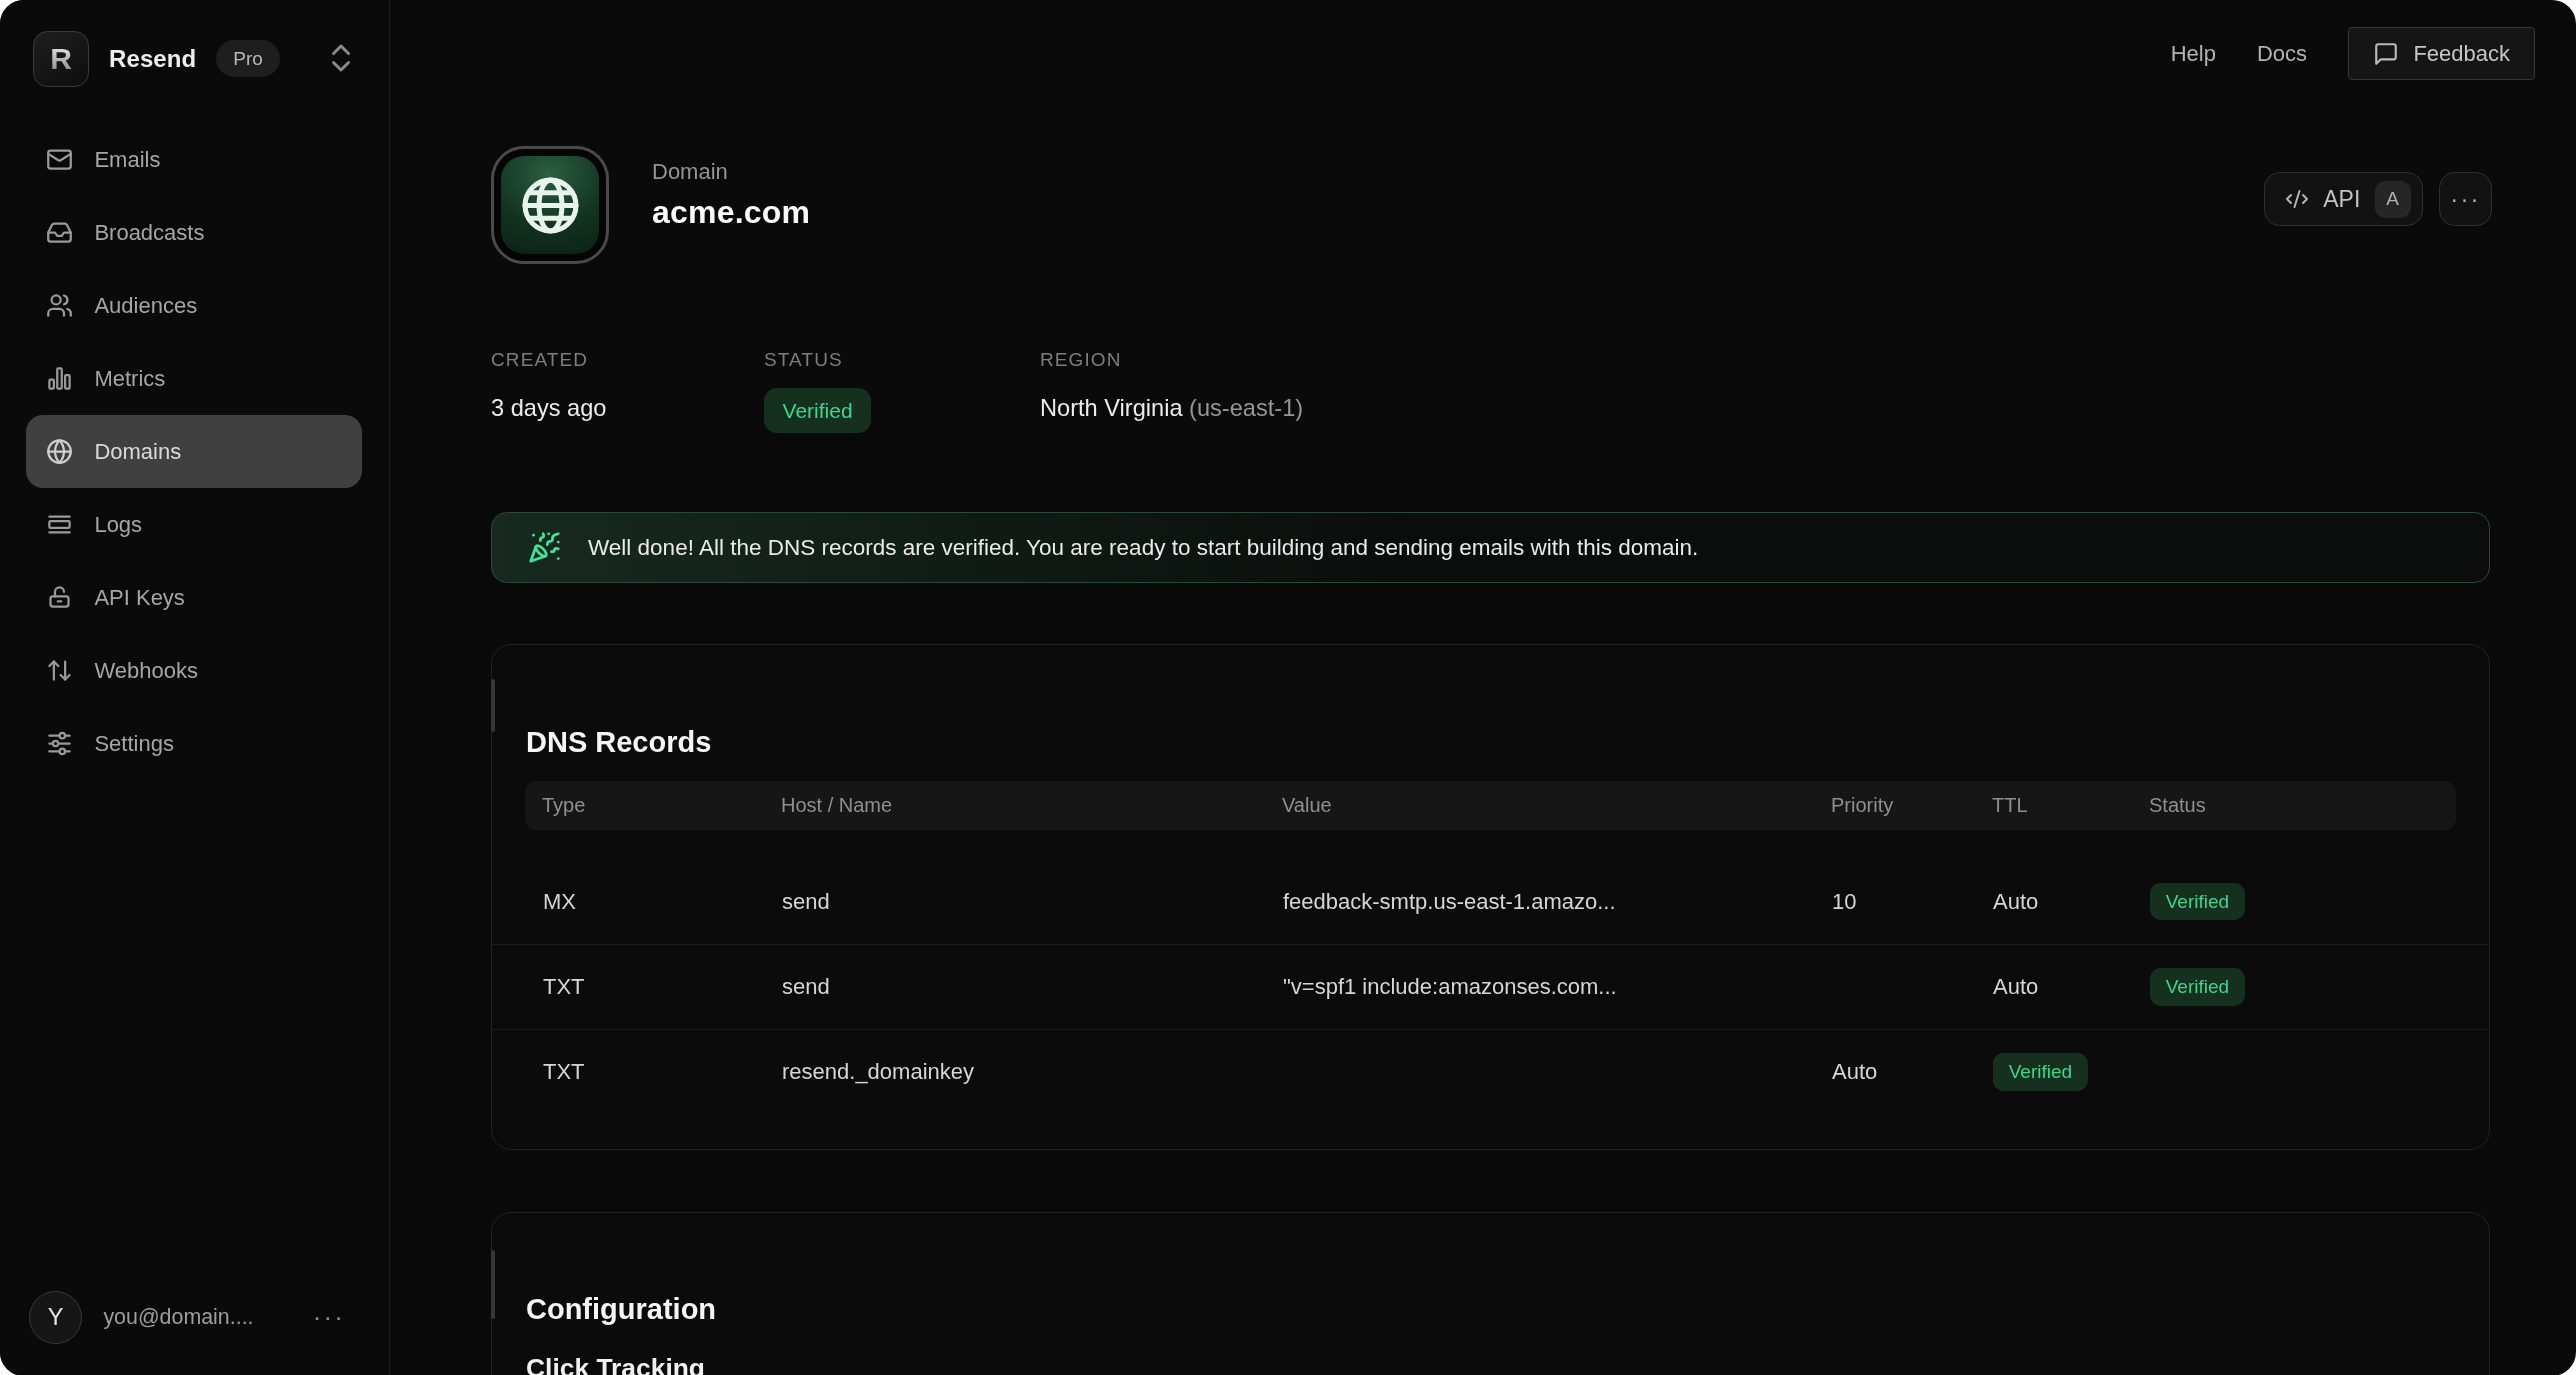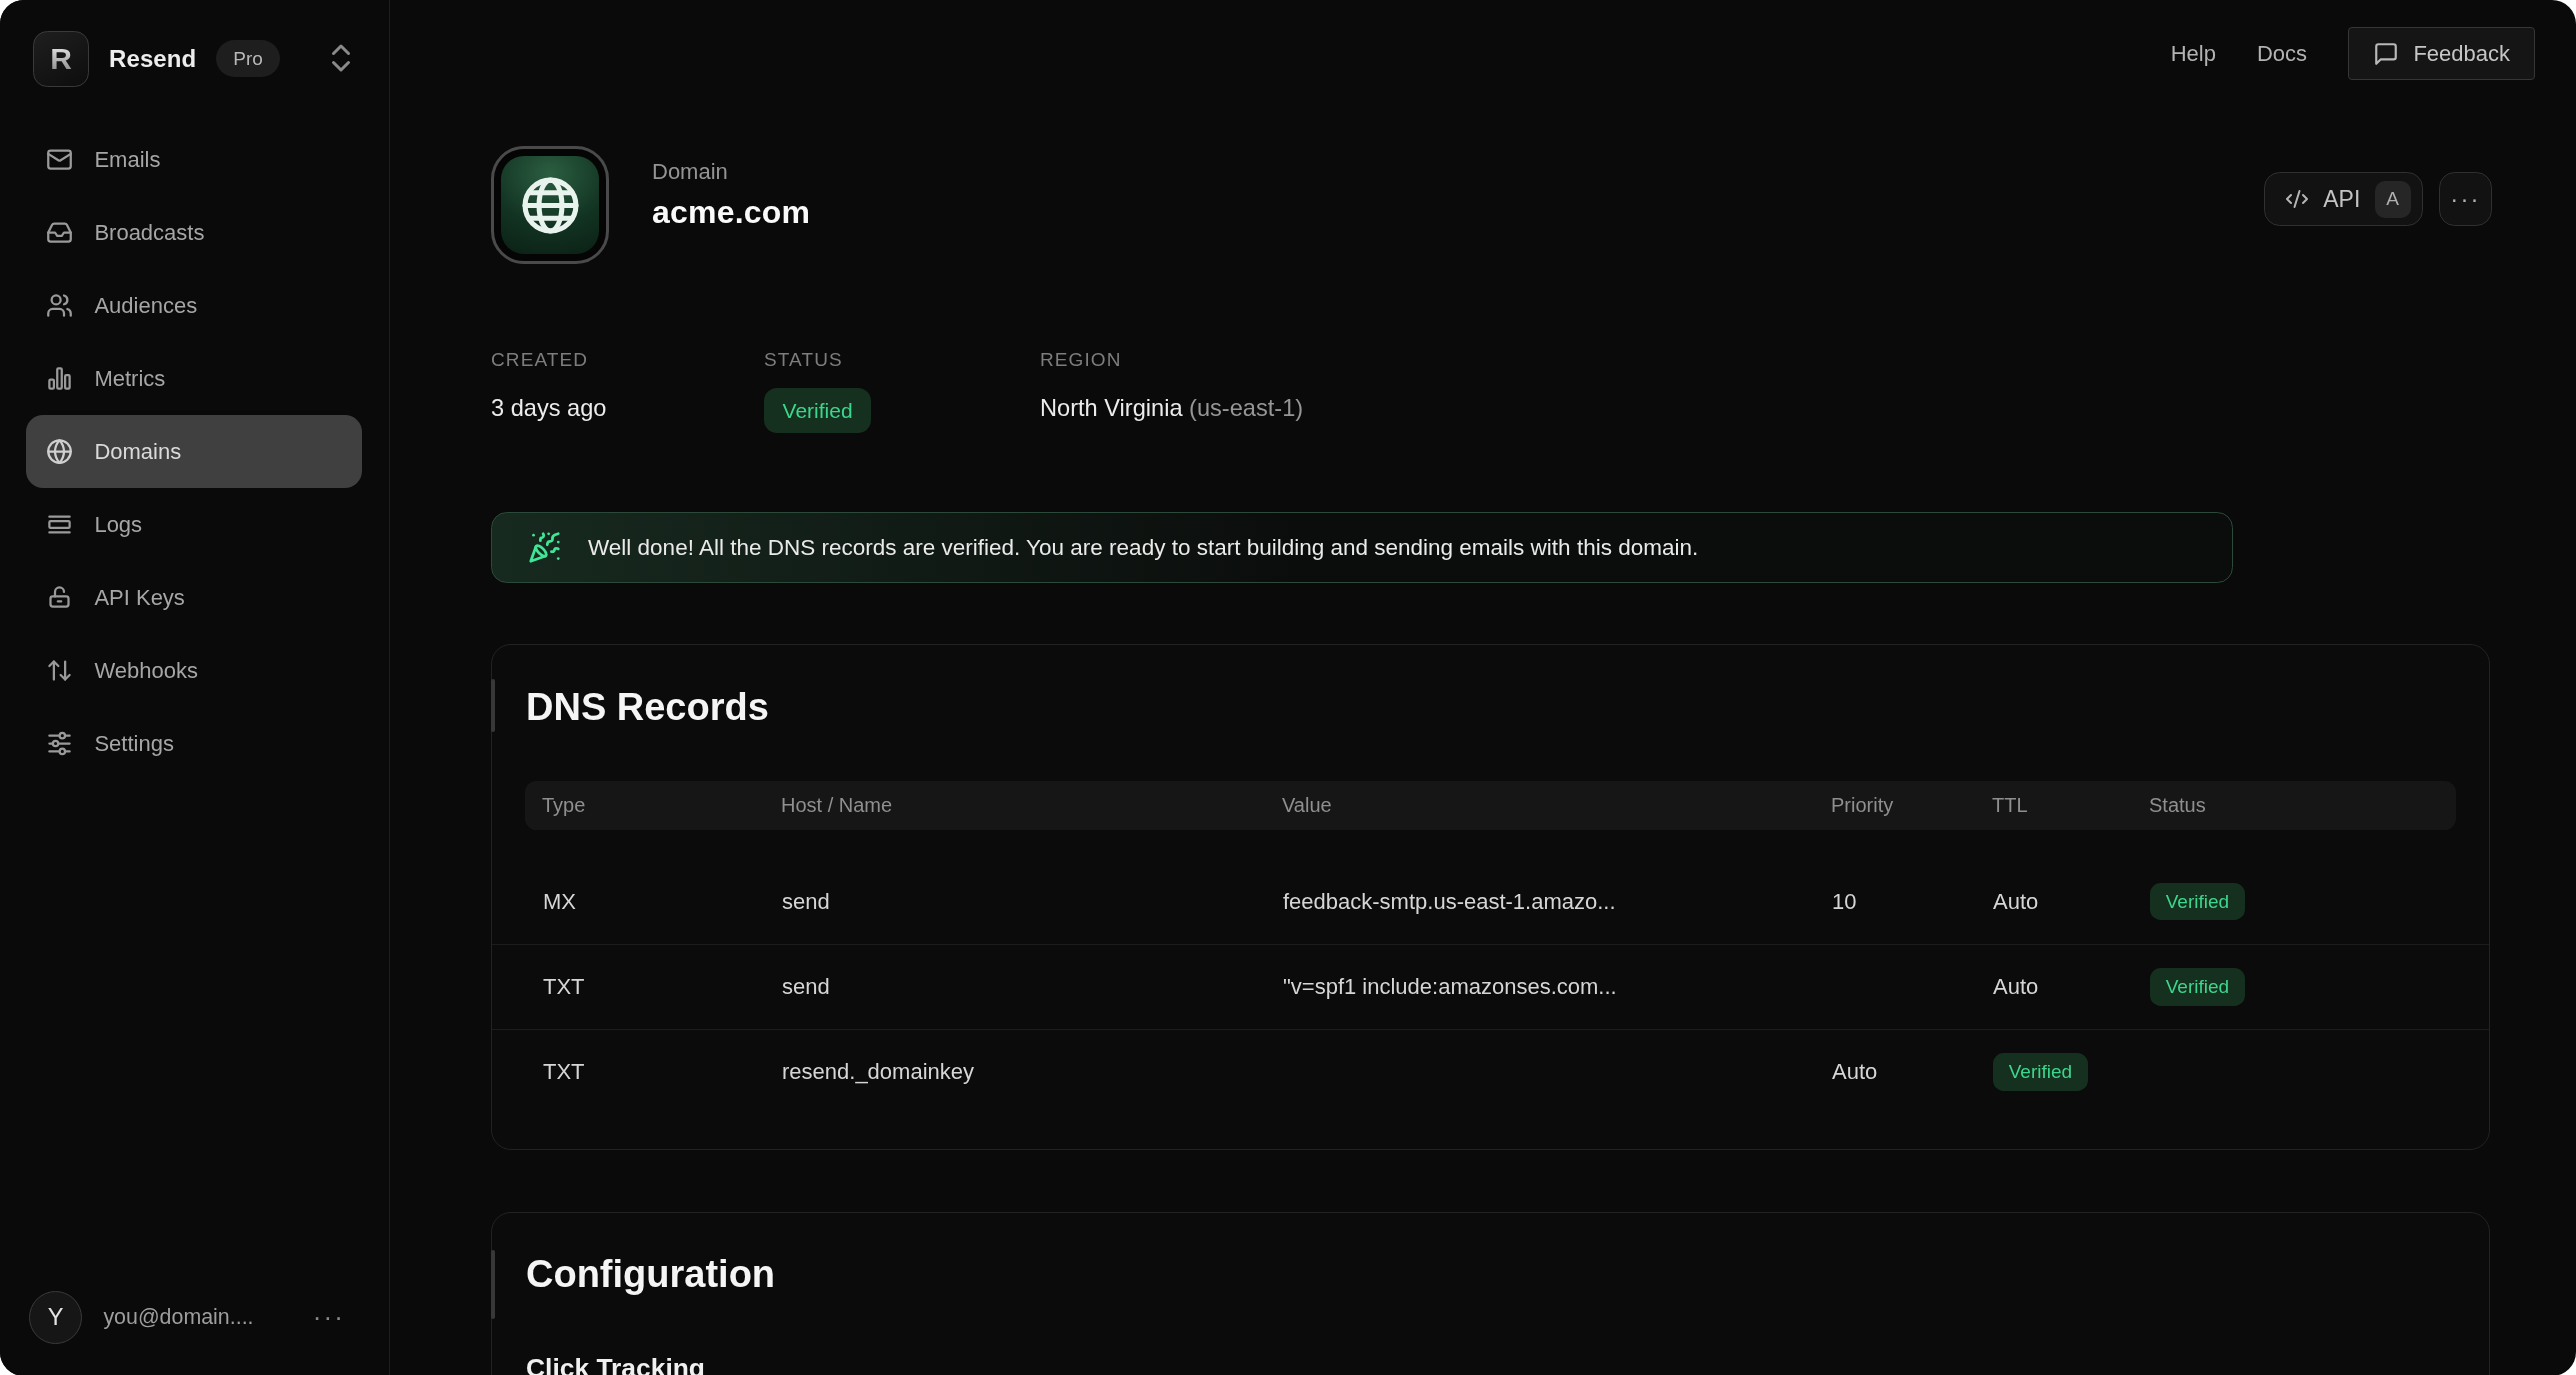--- a/index.html
+++ b/index.html
@@ -82,32 +82,32 @@
   .meta-label { font-size:19px; letter-spacing:1.1px; color:#7d7d7d; }
   .meta-value { margin-top:24px; font-size:23.6px; color:#ececec; }
   .status-badge {
     margin-top:17px; align-self:flex-start; background:#15301f; color:#3dd68c;
     font-size:21px; font-weight:500; padding:10.7px 18.6px; border-radius:13px;
   }
   .region-code { color:#969696; }
 
   
   .banner {
-    position:absolute; left:491px; top:512px; width:1742px; height:71px;
+    position:absolute; left:491px; top:512px; width:1999px; height:71px;
     border-radius:15.7px; border:1.4px solid #2b4a39;
     background:linear-gradient(90deg, rgba(33,66,48,.55) 0%, rgba(14,17,15,0) 46%), #0b0d0c;
     display:flex; align-items:center; padding-left:36px; gap:27px;
   }
   .banner svg { width:33px; height:33px; color:#40e596; flex:none; }
   .banner-text { font-size:22.5px; color:#eaeaea; }
 
   
   .card { position:absolute; left:491px; width:1999px; background:#0b0b0b; border:1.4px solid #232323; border-radius:20px; }
   .card-notch { position:absolute; left:-1.4px; width:4.3px; border-radius:2.9px; background:#383838; }
-  .card-title { position:absolute; left:34px; font-size:38px; font-weight:700; color:#f5f5f5; }
+  .card-title { position:absolute; left:34px; font-size:29px; font-weight:700; color:#f5f5f5;margin-top:40px; }
 
   #dns-card { top:644px; height:506px; }
   #dns-card .card-notch { top:34px; height:53px; }
   #dns-card .card-title { top:41px; }
 
   .thead {
     position:absolute; left:33px; right:33px; top:136px; height:49px; border-radius:11.4px; background:#161616;
     display:grid; grid-template-columns:239px 501px 549px 161px 157px 1fr;
     align-items:center; padding-left:17px; font-size:20px; color:#8f8f8f;
   }

